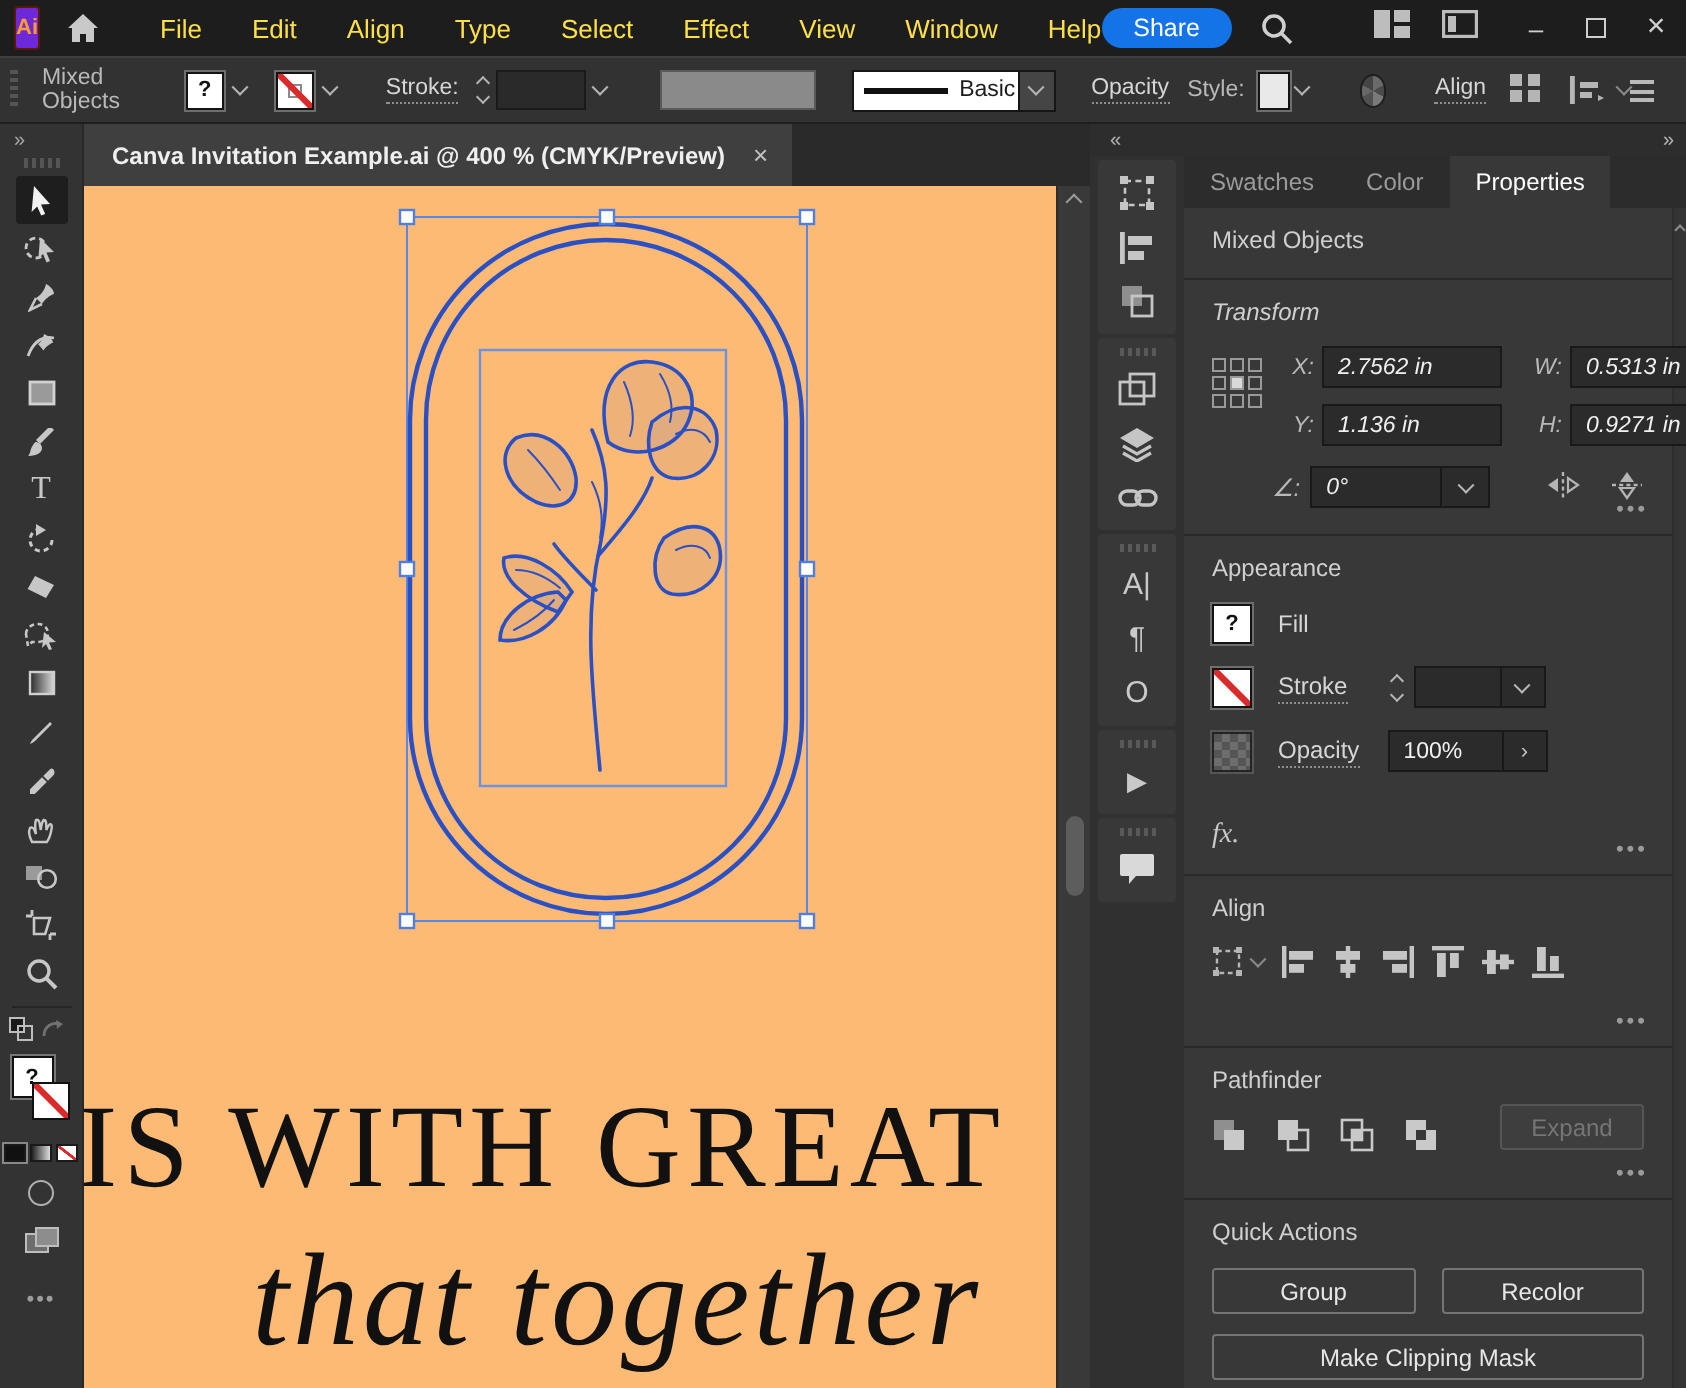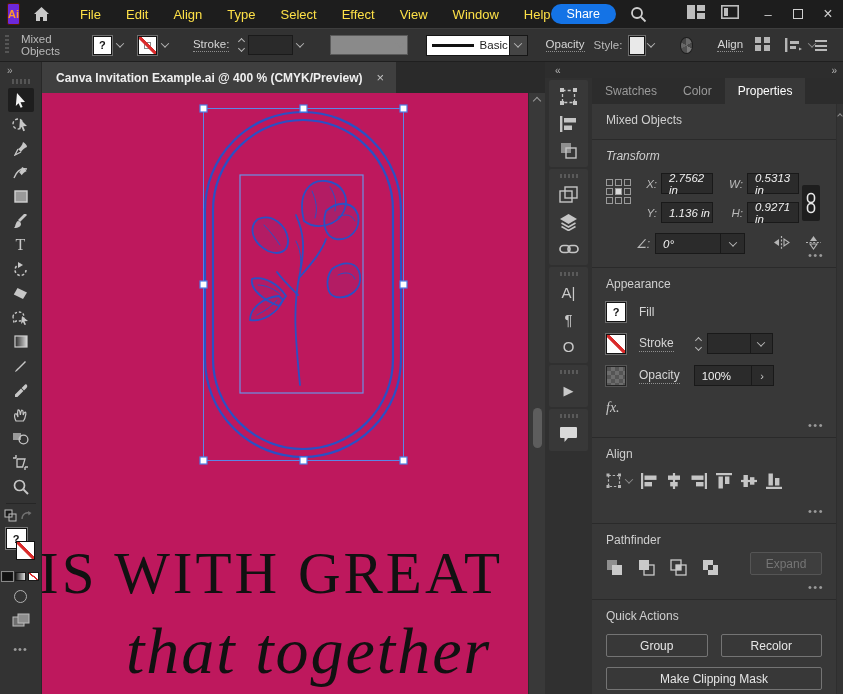--- a/index.html
+++ b/index.html
@@ -68,21 +68,21 @@
   .mini-none { background:#fff; }
   .circle-ic { width:13px; height:13px; border:1.6px solid #b0b0b0; border-radius:50%; margin-top:9px; }
   .dots { color:#9c9c9c; font-size:11px; letter-spacing:1px; margin-top:12px; }
 
   
   .tabbar { position:absolute; left:42px; top:0; width:503px; height:31px; background:#2a2a2a; }
   .doc-tab { position:absolute; left:0; top:0; height:31px; background:#3f3f3f; display:flex; align-items:center; padding:0 12px 0 14px; color:#efefef; font-size:12px; font-weight:bold; }
   .doc-tab .close { margin-left:14px; color:#c2c2c2; font-weight:normal; font-size:13px; }
 
   
-  .canvas { position:absolute; left:42px; top:31px; width:486px; height:601px; background:#be185d; overflow:hidden; }
+  .canvas { position:absolute; left:42px; top:31px; width:486px; height:601px; background:#fdba74; overflow:hidden; }
   .canvas svg.art { position:absolute; left:0; top:0; }
   .serif1 { position:absolute; left:-3px; top:446px; font-family:"Liberation Serif",serif; font-size:59px; color:#111; letter-spacing:3px; white-space:nowrap; }
   .serif2 { position:absolute; left:84px; top:520px; font-family:"Liberation Serif",serif; font-style:italic; font-size:66px; color:#111; letter-spacing:2px; white-space:nowrap; }
 
   
   .vscroll { position:absolute; left:528px; top:31px; width:17px; height:601px; background:#393939; border-left:1px solid #2c2c2c; }
   .vs-up { width:100%; height:16px; display:flex; align-items:center; justify-content:center; }
   .vs-up .chev { transform:rotate(-135deg); border-color:#9a9a9a; }
   .vs-thumb { position:absolute; left:4px; top:315px; width:9px; height:40px; border-radius:5px; background:#5d5d5d; }
 
@@ -109,39 +109,39 @@
   .more { position:absolute; right:12px; bottom:6px; color:#9a9a9a; font-size:11px; letter-spacing:1.5px; }
 
   
   .tr-grid-row { display:flex; align-items:flex-start; margin-top:10px; }
   .refgrid { display:grid; grid-template-columns:repeat(3,7px); grid-template-rows:repeat(3,7px); gap:2px; margin:6px 8px 0 0; }
   .refgrid i { border:1px solid #9a9a9a; display:block; }
   .refgrid i.c { background:#d9d9d9; }
   .fields { flex:1; }
   .frow { display:flex; align-items:center; margin-bottom:8px; }
   .flab { width:18px; color:#b9b9b9; font-size:11.5px; text-align:right; margin-right:4px; }
-  .fld { width:52px; height:21px; background:#2b2b2b; border:1px solid #191919; color:#f0f0f0; font-size:11.5px; display:flex; align-items:center; padding-left:7px; }
+  .fld { width:90px; height:21px; background:#2b2b2b; border:1px solid #191919; color:#f0f0f0; font-size:11.5px; display:flex; align-items:center; padding-left:7px; }
   .flab2 { width:20px; margin-left:10px; }
   .linkcol { width:24px; display:flex; align-items:center; justify-content:center; margin-top:12px; }
   .linkbox { width:18px; height:36px; background:#1e1e1e; border-radius:2px; display:flex; align-items:center; justify-content:center; }
   .ang-row { display:flex; align-items:center; margin:2px 0 2px 30px; padding-bottom:14px; }
   .ang-lab { color:#b9b9b9; font-size:12px; margin-right:5px; }
   .ang-dd { width:66px; height:21px; background:#2b2b2b; border:1px solid #191919; color:#f0f0f0; font-size:11.5px; display:flex; align-items:center; padding-left:7px; }
   .ang-chev { width:24px; height:21px; background:#2b2b2b; border:1px solid #191919; border-left:none; display:flex; align-items:center; justify-content:center; }
   .fliph { margin-left:28px; } .flipv { margin-left:16px; }
 
   
   .ap-row { display:flex; align-items:center; margin-top:11px; }
   .ap-sw { width:20px; height:20px; background:#fff; border:1px solid #141414; outline:1px solid #6e6e6e; margin-right:13px; display:flex; align-items:center; justify-content:center; color:#111; font-size:11px; font-weight:bold; position:relative; }
   .ap-sw.checker { background:
       linear-gradient(45deg,#9a9a9a 25%,transparent 25%,transparent 75%,#9a9a9a 75%),
       linear-gradient(45deg,#9a9a9a 25%,#6e6e6e 25%,#6e6e6e 75%,#9a9a9a 75%);
       background-size:8px 8px; background-position:0 0,4px 4px; opacity:.55; }
   .ap-lab { color:#d6d6d6; }
-  .fx { font-family:"Liberation Serif",serif; font-style:italic; color:#c9c9c9; font-size:14px; margin:14px 0 4px 0; padding-bottom:18px; }
+  .fx { font-family:"Liberation Serif",serif; font-style:italic; color:#c9c9c9; font-size:14px; margin:24px 0 4px 0; padding-bottom:18px; }
   .op-field { width:58px; height:21px; background:#2b2b2b; border:1px solid #191919; color:#f0f0f0; font-size:11.5px; display:flex; align-items:center; padding-left:7px; margin-left:14px; }
   .op-arrow { width:22px; height:21px; background:#2b2b2b; border:1px solid #191919; border-left:none; color:#c9c9c9; display:flex; align-items:center; justify-content:center; font-size:11px; }
   .st-field { width:44px; height:21px; background:#2b2b2b; border:1px solid #191919; margin-left:2px; }
   .st-chev { width:22px; height:21px; background:#2b2b2b; border:1px solid #191919; border-left:none; display:flex; align-items:center; justify-content:center; }
 
   
   .al-row { display:flex; align-items:center; gap:9px; margin:12px 0 4px 0; padding-bottom:16px; }
   .al-btn { display:flex; align-items:center; justify-content:center; }
 
   

